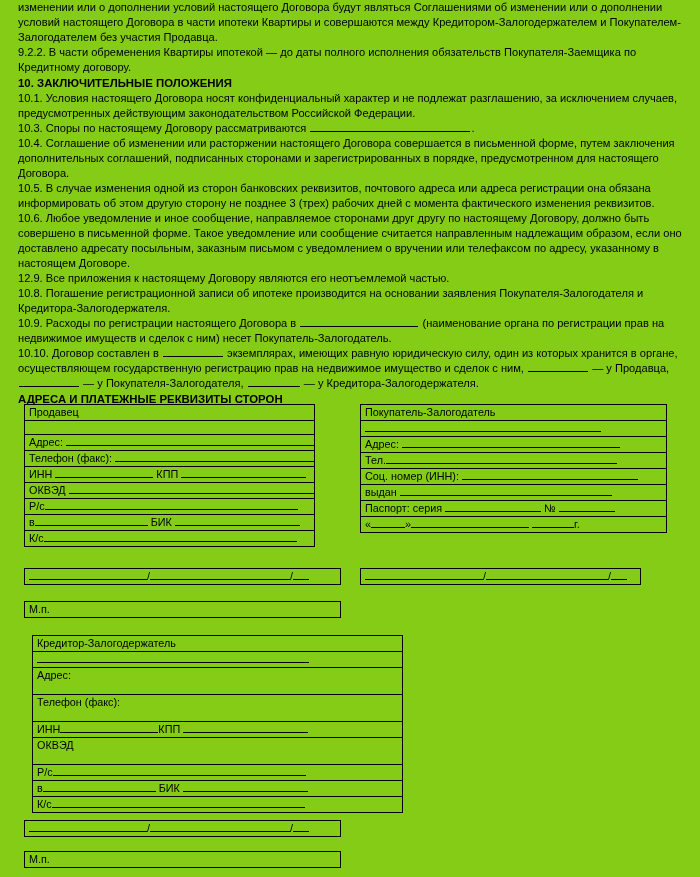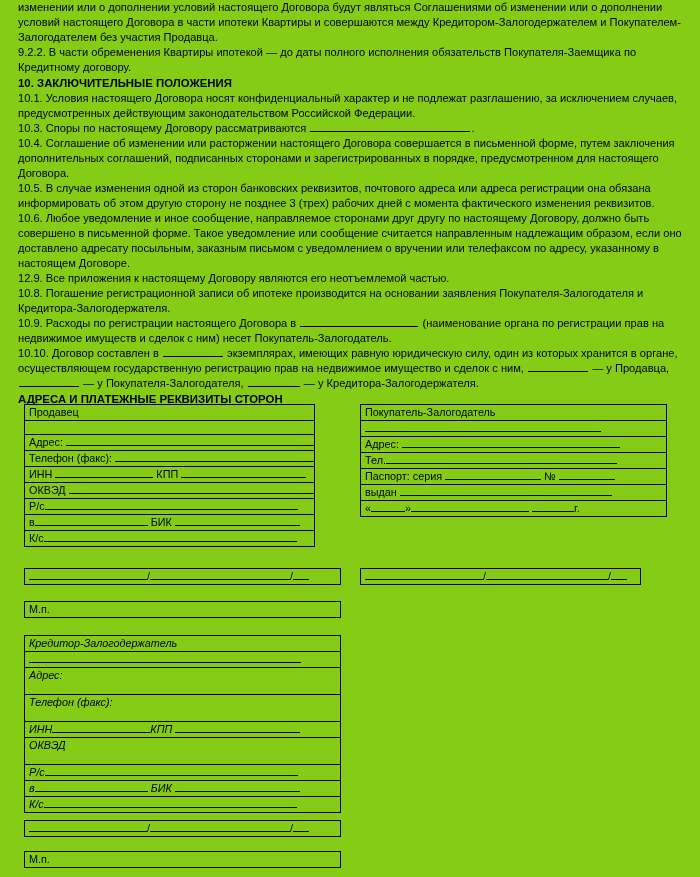--- a/index.html
+++ b/index.html
@@ -183,36 +183,39 @@
     <tr class="r16">
           <td><span class="ln" style="width:236px"></span><span></span></td>
         </tr>
     <tr class="r16">
           <td><span>Адрес:</span> <span class="ln" style="width:218px"></span></td>
         </tr>
     <tr class="r16">
           <td><span>Тел.</span><span class="ln" style="width:231px"></span></td>
         </tr>
     <tr class="r16">
+          <td><span>Соц. номер (ИНН):</span> <span class="ln" style="width:176px"></span></td>
+        </tr>
+    <tr class="r16">
+          <td><span>выдан</span> <span class="ln" style="width:212px"></span></td>
+        </tr>
+    <tr class="r16">
           <td><span>Паспорт: серия</span> <span class="ln" style="width:96px"></span> <span>№</span> <span class="ln" style="width:56px"></span></td>
-        </tr>
-    <tr class="r16">
-          <td><span>выдан</span> <span class="ln" style="width:212px"></span></td>
         </tr>
     <tr class="r16">
           <td><span>«</span><span class="ln" style="width:34px"></span><span>»</span><span class="ln" style="width:118px"></span> <span class="ln" style="width:42px"></span><span>г.</span></td>
         </tr>
   </tbody>
     </table>
 
   <div class="standalone slashrow" style="left:360px; top:568px; width:281px; height:17px;">
     <span class="ln ln-sig1"></span><span>/</span><span class="ln" style="width:122px"></span><span>/</span><span class="ln ln-sig3"></span>
   </div>
 
-  <table class="tbl" style="left:24px; top:635px; width:317px;font-style:italic;">
+  <table class="tbl" style="left:32px; top:635px; width:371px;">
     <tbody>
         <tr class="r16">
           <td>Кредитор-Залогодержатель</td>
         </tr>
     <tr class="r16">
           <td><span class="ln" style="width:272px"></span><span></span></td>
         </tr>
     <tr class="r28">
           <td><span>Адрес:</span></td>
         </tr>

